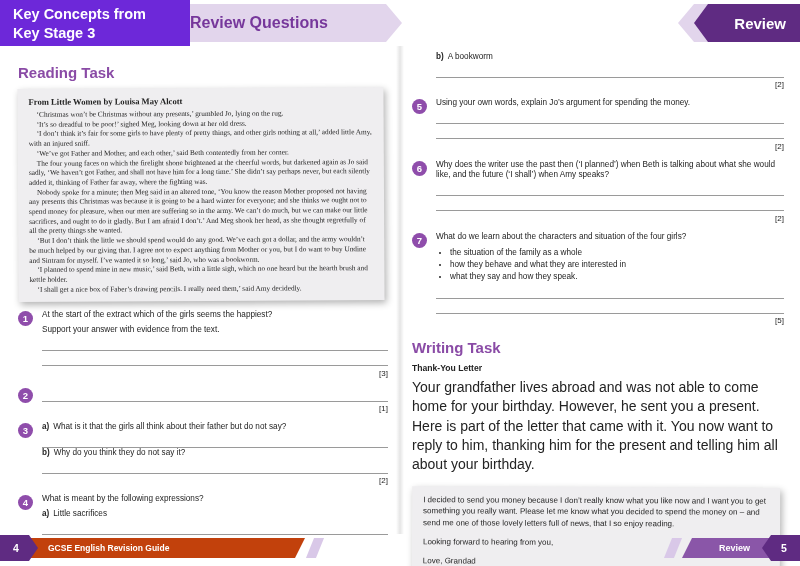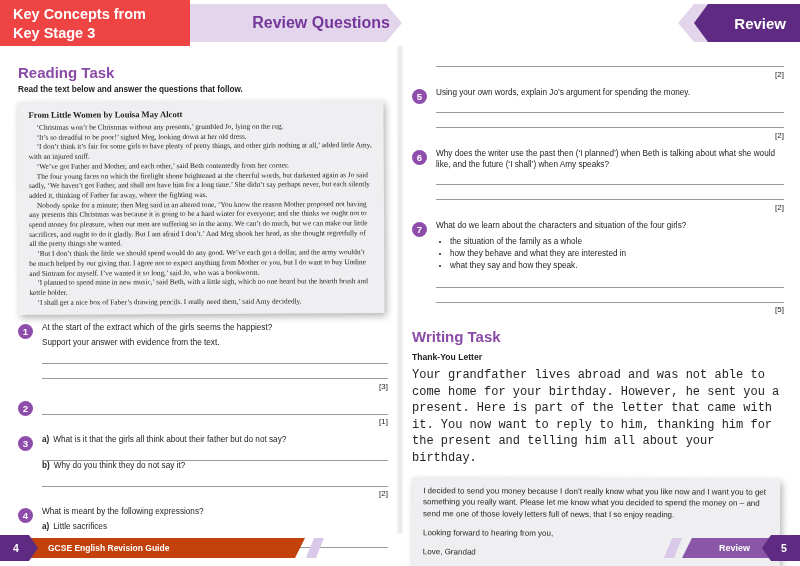--- a/index.html
+++ b/index.html
@@ -6,28 +6,28 @@
   body{
     width:800px;height:566px;position:relative;overflow:hidden;
     background:#ffffff;color:#232323;
     font-family:"Liberation Sans",sans-serif;
     -webkit-font-smoothing:antialiased;
   }
 
   
   .kc-box{
     position:absolute;left:0;top:0;width:190px;height:46px;
-    background:#ef4444;color:#fff;font-weight:bold;
+    background:#6d28d9;color:#fff;font-weight:bold;
     font-size:14.5px;line-height:1.28;padding:5px 0 0 13px;box-sizing:border-box;
   }
   .rq-arrow{
     position:absolute;left:190px;top:4px;width:212px;height:38px;
     background:#e2d5ec;
     clip-path:polygon(0 0,calc(100% - 16px) 0,100% 50%,calc(100% - 16px) 100%,0 100%);
-    display:flex;align-items:center;justify-content:flex-end;
+    display:flex;align-items:center;justify-content:flex-start;
     color:#76379b;font-weight:bold;font-size:16px;padding-right:12px;box-sizing:border-box;
   }
   .rev-arrow-light{
     position:absolute;right:0;top:4px;width:122px;height:38px;background:#e2d5ec;
     clip-path:polygon(16px 0,100% 0,100% 100%,16px 100%,0 50%);
   }
   .rev-arrow-dark{
     position:absolute;right:0;top:4px;width:106px;height:38px;background:#5f2b82;
     clip-path:polygon(14px 0,100% 0,100% 100%,14px 100%,0 50%);
     display:flex;align-items:center;justify-content:flex-end;
@@ -68,21 +68,21 @@
   .part{margin-top:0;}
   .part-label{font-weight:bold;margin-right:4px;}
   .sub-block{margin-left:24px;}
 
   .bullets{margin:4px 0 0 0;padding-left:14px;font-size:8.2px;line-height:1.5;}
   .bullets li{margin:0;}
   .think{margin-top:5px;}
 
   .writing{margin-top:14px;}
   .subheading{font-size:8.6px;font-weight:bold;margin:7px 0 0 0;}
-  .wintro{font-size:12px;line-height:1.38;margin:5px 0 12px 0;font-family:Liberation Mono, monospace;}
+  .wintro{font-size:14px;line-height:1.38;margin:5px 0 12px 0;}
   .letter{transform:rotate(0.25deg);margin-top:9px;}
   .letter p{font-family:"Liberation Sans",sans-serif;font-size:8px;line-height:1.42;margin:0;text-indent:0;}
   .letter .closing{margin-top:8px;}
   .letter .sig{margin-top:8px;}
   .instruction-row{display:flex;justify-content:space-between;align-items:baseline;margin-top:23px;font-size:8.2px;}
   .instruction-row .marks{margin-top:0;}
 
   
   .foot-band-left{
     position:absolute;left:0;bottom:8px;width:305px;height:20px;background:#c2410c;
@@ -129,21 +129,20 @@
 </div>
 <div class="rev-arrow-light"></div>
 <div class="rev-arrow-dark">
   <span>Review</span>
 </div>
 
 <div class="spine"></div>
 
 <div class="page-left">
   <div class="task-heading">Reading Task</div>
-  <p class="intro">Read the text below and answer the questions that follow.</p>
 
   <div class="paper extract">
     <div class="paper-title">
       <span>From </span><span class="it">Little Women</span><span> by Louisa May Alcott</span>
     </div>
     <p>‘Christmas won’t be Christmas without any presents,’ grumbled Jo, lying on the rug.</p>
     <p>‘It’s so dreadful to be poor!’ sighed Meg, looking down at her old dress.</p>
     <p>‘I don’t think it’s fair for some girls to have plenty of pretty things, and other girls nothing at all,’ added little Amy, with an injured sniff.</p>
     <p>‘We’ve got Father and Mother, and each other,’ said Beth contentedly from her corner.</p>
     <p>The four young faces on which the firelight shone brightened at the cheerful words, but darkened again as Jo said sadly, ‘We haven’t got Father, and shall not have him for a long time.’ She didn’t say perhaps never, but each silently added it, thinking of Father far away, where the fighting was.</p>
@@ -189,20 +188,21 @@
       <p class="qtext">What is meant by the following expressions?</p>
       <p class="qtext part"><span class="part-label">a)</span><span>Little sacrifices</span></p>
       <div class="aline"></div>
     </div>
   </div>
 </div>
 
 <div class="page-right">
 
   <div class="sub-block">
+    <p class="qtext"><span class="part-label">b)</span><span>A bookworm</span></p>
     <div class="aline"></div>
     <div class="marks">[2]</div>
   </div>
 
   <div class="q">
     <div class="qnum">5</div>
     <div class="qbody">
       <p class="qtext">Using your own words, explain Jo’s argument for spending the money.</p>
       <div class="aline"></div>
       <div class="aline"></div>

